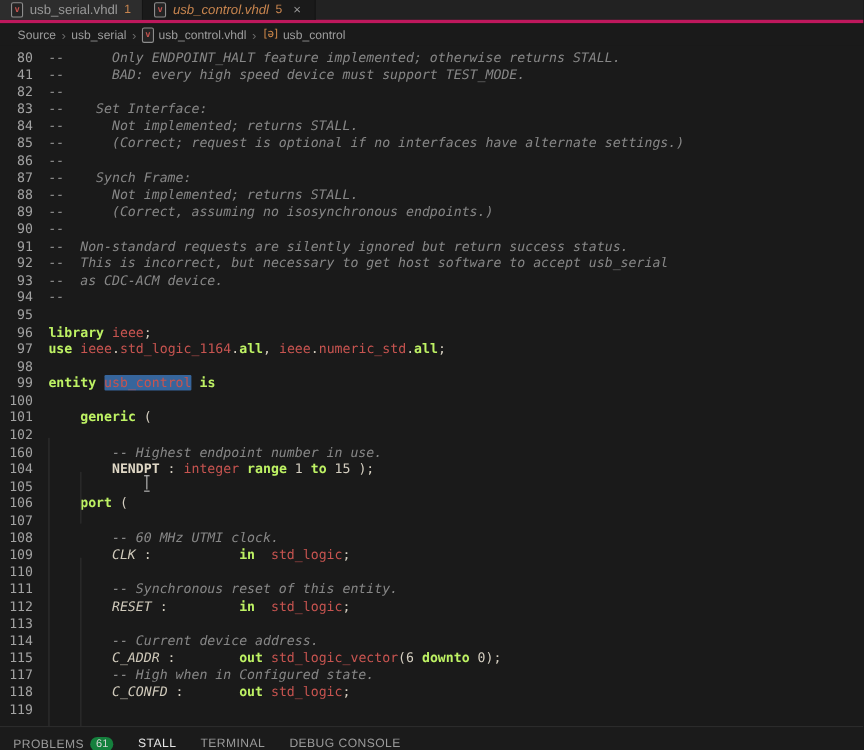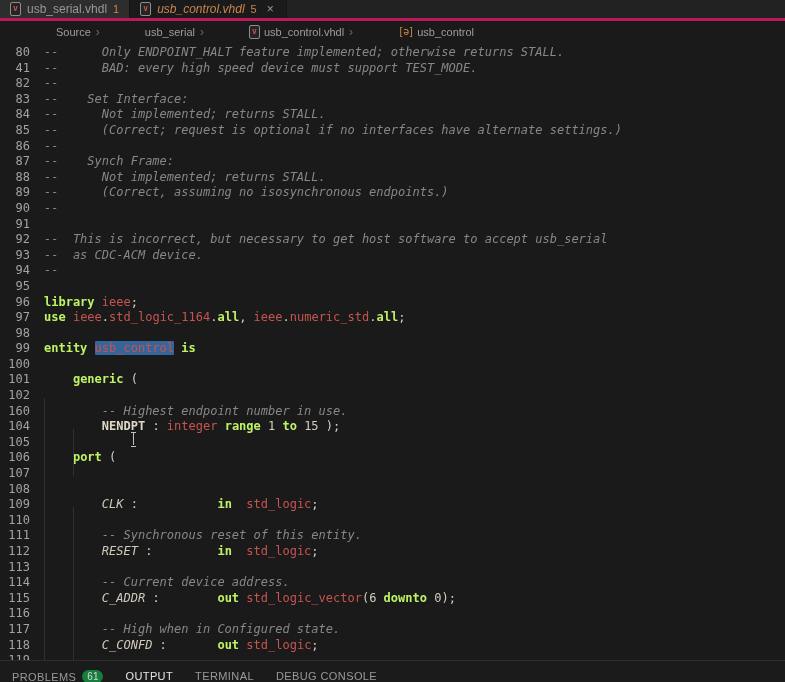--- a/index.html
+++ b/index.html
@@ -38,21 +38,21 @@
     content:"v"; color:#c75450; font-weight:bold; font-size:8px; line-height:1;
     font-family:"DejaVu Sans Mono", monospace;
   }
 
   
   .breadcrumbs {
     position:absolute; top:22px; left:0; right:0; height:19px;
     display:flex; align-items:center; gap:5px; padding-left:16px;
     font-size:11px; color:#9d9d9d; background:#1a1a1a;
   }
-  .crumb { cursor:pointer; display:inline-flex; align-items:center; gap:4px;margin-left:40px; }
+  .crumb { cursor:pointer; display:inline-flex; align-items:center; gap:4px; }
   .crumb-sep { color:#6a6a6a; font-size:12px; }
   .symbol-icon {
     color:#d08a4a; font-size:10px; font-family:"DejaVu Sans Mono", monospace;
     letter-spacing:-1px;
   }
 
   
   .editor {
     position:absolute; top:41px; left:0; right:0; height:619px;
     overflow:hidden; padding-top:4px;
@@ -145,63 +145,62 @@
       <div class="line"><span class="ln">41</span><span class="lc"><span class="tok-c">--      BAD: every high speed device must support TEST_MODE.</span></span></div>
       <div class="line"><span class="ln">82</span><span class="lc"><span class="tok-c">--</span></span></div>
       <div class="line"><span class="ln">83</span><span class="lc"><span class="tok-c">--    Set Interface:</span></span></div>
       <div class="line"><span class="ln">84</span><span class="lc"><span class="tok-c">--      Not implemented; returns STALL.</span></span></div>
       <div class="line"><span class="ln">85</span><span class="lc"><span class="tok-c">--      (Correct; request is optional if no interfaces have alternate settings.)</span></span></div>
       <div class="line"><span class="ln">86</span><span class="lc"><span class="tok-c">--</span></span></div>
       <div class="line"><span class="ln">87</span><span class="lc"><span class="tok-c">--    Synch Frame:</span></span></div>
       <div class="line"><span class="ln">88</span><span class="lc"><span class="tok-c">--      Not implemented; returns STALL.</span></span></div>
       <div class="line"><span class="ln">89</span><span class="lc"><span class="tok-c">--      (Correct, assuming no isosynchronous endpoints.)</span></span></div>
       <div class="line"><span class="ln">90</span><span class="lc"><span class="tok-c">--</span></span></div>
-      <div class="line"><span class="ln">91</span></div>
+      <div class="line"><span class="ln">91</span><span class="lc"><span class="tok-c">--  Non-standard requests are silently ignored but return success status.</span></span></div>
       <div class="line"><span class="ln">92</span><span class="lc"><span class="tok-c">--  This is incorrect, but necessary to get host software to accept usb_serial</span></span></div>
       <div class="line"><span class="ln">93</span><span class="lc"><span class="tok-c">--  as CDC-ACM device.</span></span></div>
       <div class="line"><span class="ln">94</span><span class="lc"><span class="tok-c">--</span></span></div>
       <div class="line"><span class="ln">95</span><span class="lc"></span></div>
       <div class="line"><span class="ln">96</span><span class="lc"><span class="tok-k">library</span><span class="tok-p"> </span><span class="tok-t">ieee</span><span class="tok-p">;</span></span></div>
       <div class="line"><span class="ln">97</span><span class="lc"><span class="tok-k">use</span><span class="tok-p"> </span><span class="tok-t">ieee</span><span class="tok-p">.</span><span class="tok-t">std_logic_1164</span><span class="tok-p">.</span><span class="tok-k">all</span><span class="tok-p">, </span><span class="tok-t">ieee</span><span class="tok-p">.</span><span class="tok-t">numeric_std</span><span class="tok-p">.</span><span class="tok-k">all</span><span class="tok-p">;</span></span></div>
       <div class="line"><span class="ln">98</span><span class="lc"></span></div>
       <div class="line"><span class="ln">99</span><span class="lc"><span class="tok-k">entity</span><span class="tok-p"> </span><span class="tok-sel">usb_control</span><span class="tok-p"> </span><span class="tok-k">is</span></span></div>
       <div class="line"><span class="ln">100</span><span class="lc"></span></div>
       <div class="line"><span class="ln">101</span><span class="lc"><span class="tok-p">    </span><span class="tok-k">generic</span><span class="tok-p"> (</span></span></div>
       <div class="line"><span class="ln">102</span><span class="lc"></span></div>
       <div class="line"><span class="ln">160</span><span class="lc"><span class="tok-c">        -- Highest endpoint number in use.</span></span></div>
       <div class="line"><span class="ln">104</span><span class="lc"><span class="tok-p">        </span><span class="tok-n">NENDPT</span><span class="tok-p"> : </span><span class="tok-t">integer</span><span class="tok-p"> </span><span class="tok-k">range</span><span class="tok-p"> 1 </span><span class="tok-k">to</span><span class="tok-p"> 15 );</span></span></div>
       <div class="line"><span class="ln">105</span><span class="lc"></span></div>
       <div class="line"><span class="ln">106</span><span class="lc"><span class="tok-p">    </span><span class="tok-k">port</span><span class="tok-p"> (</span></span></div>
       <div class="line"><span class="ln">107</span><span class="lc"></span></div>
-      <div class="line"><span class="ln">108</span></div>
+      <div class="line"><span class="ln">108</span><span class="lc"><span class="tok-c">        -- 60 MHz UTMI clock.</span></span></div>
       <div class="line"><span class="ln">109</span><span class="lc"><span class="tok-p">        </span><span class="tok-i">CLK</span><span class="tok-p"> :           </span><span class="tok-k">in</span><span class="tok-p">  </span><span class="tok-t">std_logic</span><span class="tok-p">;</span></span></div>
       <div class="line"><span class="ln">110</span><span class="lc"></span></div>
       <div class="line"><span class="ln">111</span><span class="lc"><span class="tok-c">        -- Synchronous reset of this entity.</span></span></div>
       <div class="line"><span class="ln">112</span><span class="lc"><span class="tok-p">        </span><span class="tok-i">RESET</span><span class="tok-p"> :         </span><span class="tok-k">in</span><span class="tok-p">  </span><span class="tok-t">std_logic</span><span class="tok-p">;</span></span></div>
       <div class="line"><span class="ln">113</span><span class="lc"></span></div>
       <div class="line"><span class="ln">114</span><span class="lc"><span class="tok-c">        -- Current device address.</span></span></div>
       <div class="line"><span class="ln">115</span><span class="lc"><span class="tok-p">        </span><span class="tok-i">C_ADDR</span><span class="tok-p"> :        </span><span class="tok-k">out</span><span class="tok-p"> </span><span class="tok-t">std_logic_vector</span><span class="tok-p">(6 </span><span class="tok-k">downto</span><span class="tok-p"> 0);</span></span></div>
-      <div class="line"><span class="ln">116</span><span class="lc"></span></div>
       <div class="line"><span class="ln">117</span><span class="lc"><span class="tok-c">        -- High when in Configured state.</span></span></div>
       <div class="line"><span class="ln">118</span><span class="lc"><span class="tok-p">        </span><span class="tok-i">C_CONFD</span><span class="tok-p"> :       </span><span class="tok-k">out</span><span class="tok-p"> </span><span class="tok-t">std_logic</span><span class="tok-p">;</span></span></div>
       <div class="line"><span class="ln">119</span><span class="lc"></span></div>
     </div>
   <div class="guide" id="guide-a"></div>
   <div class="guide" id="guide-b1"></div>
   <div class="guide" id="guide-b2"></div>
   <div class="ibeam"></div>
 </div>
 
 <div class="panel" id="panel-tabs">
     <span class="panel-tab">
       <span>PROBLEMS</span>
       <span class="panel-badge">61</span>
     </span>
     <span class="panel-tab active">
-      <span>OUTPUT</span>
+      <span>STALL</span>
     </span>
     <span class="panel-tab">
       <span>TERMINAL</span>
     </span>
     <span class="panel-tab">
       <span>DEBUG CONSOLE</span>
     </span>
   </div>
 
 </body></html>

